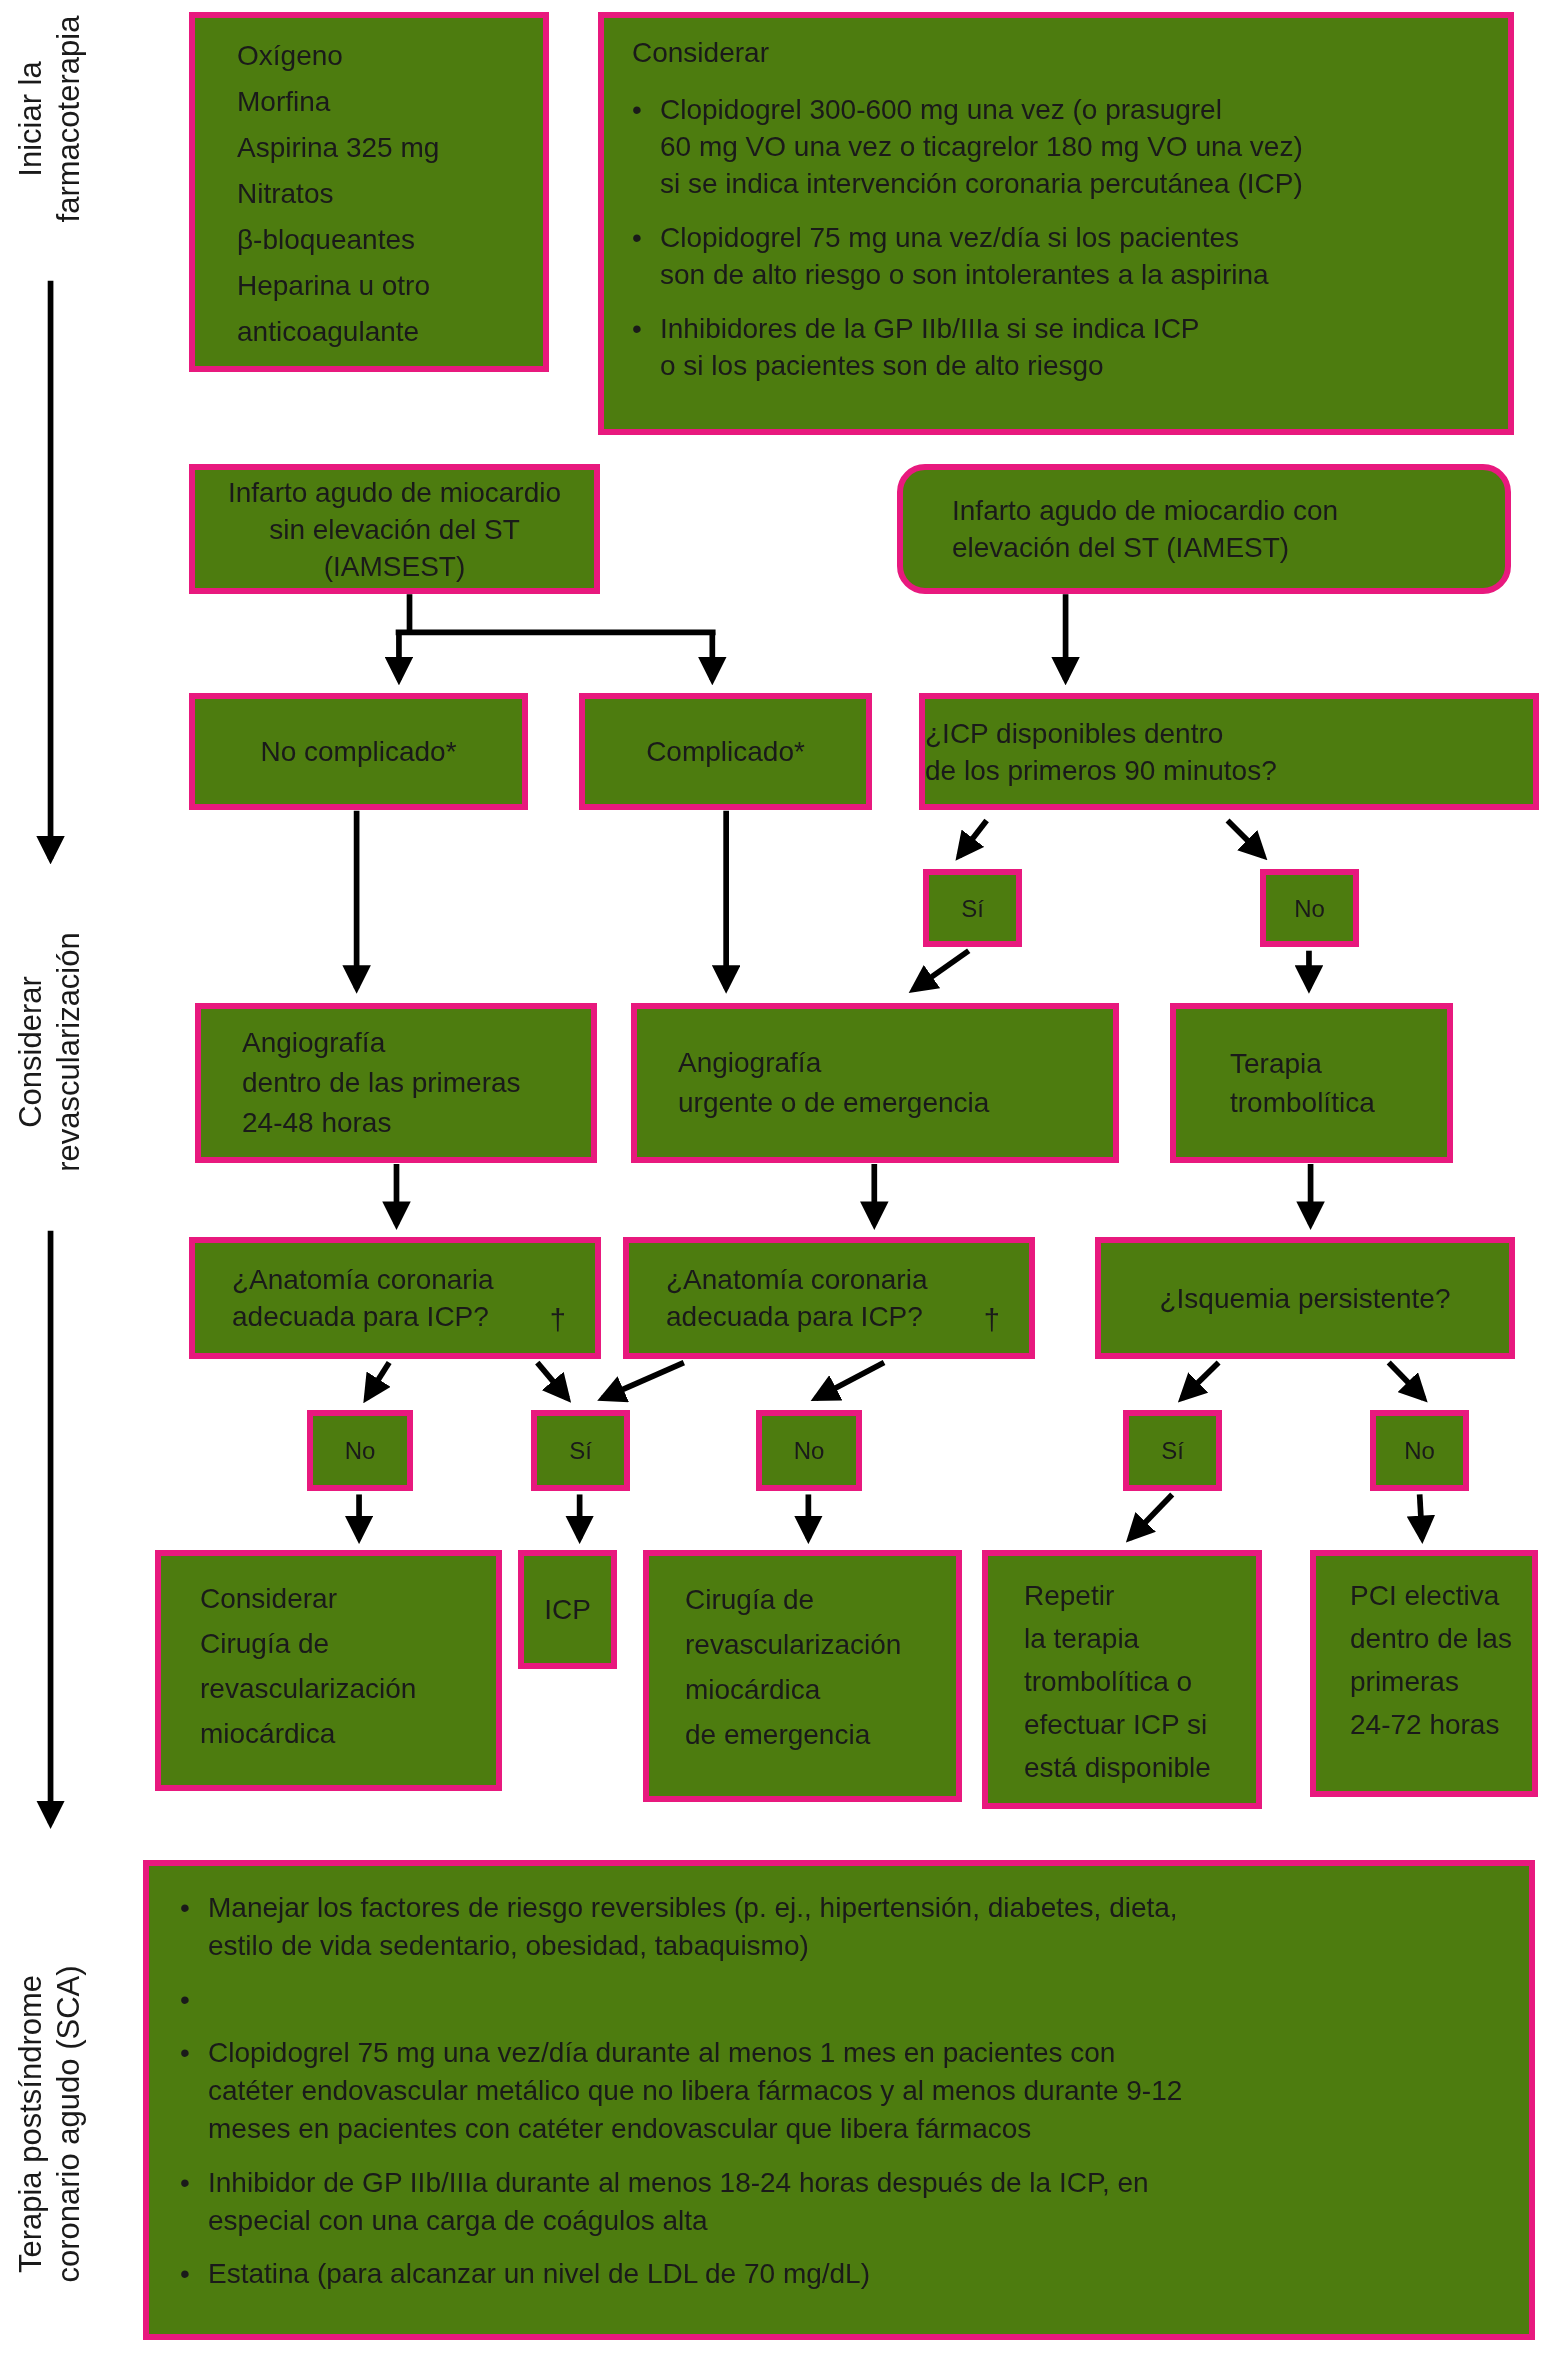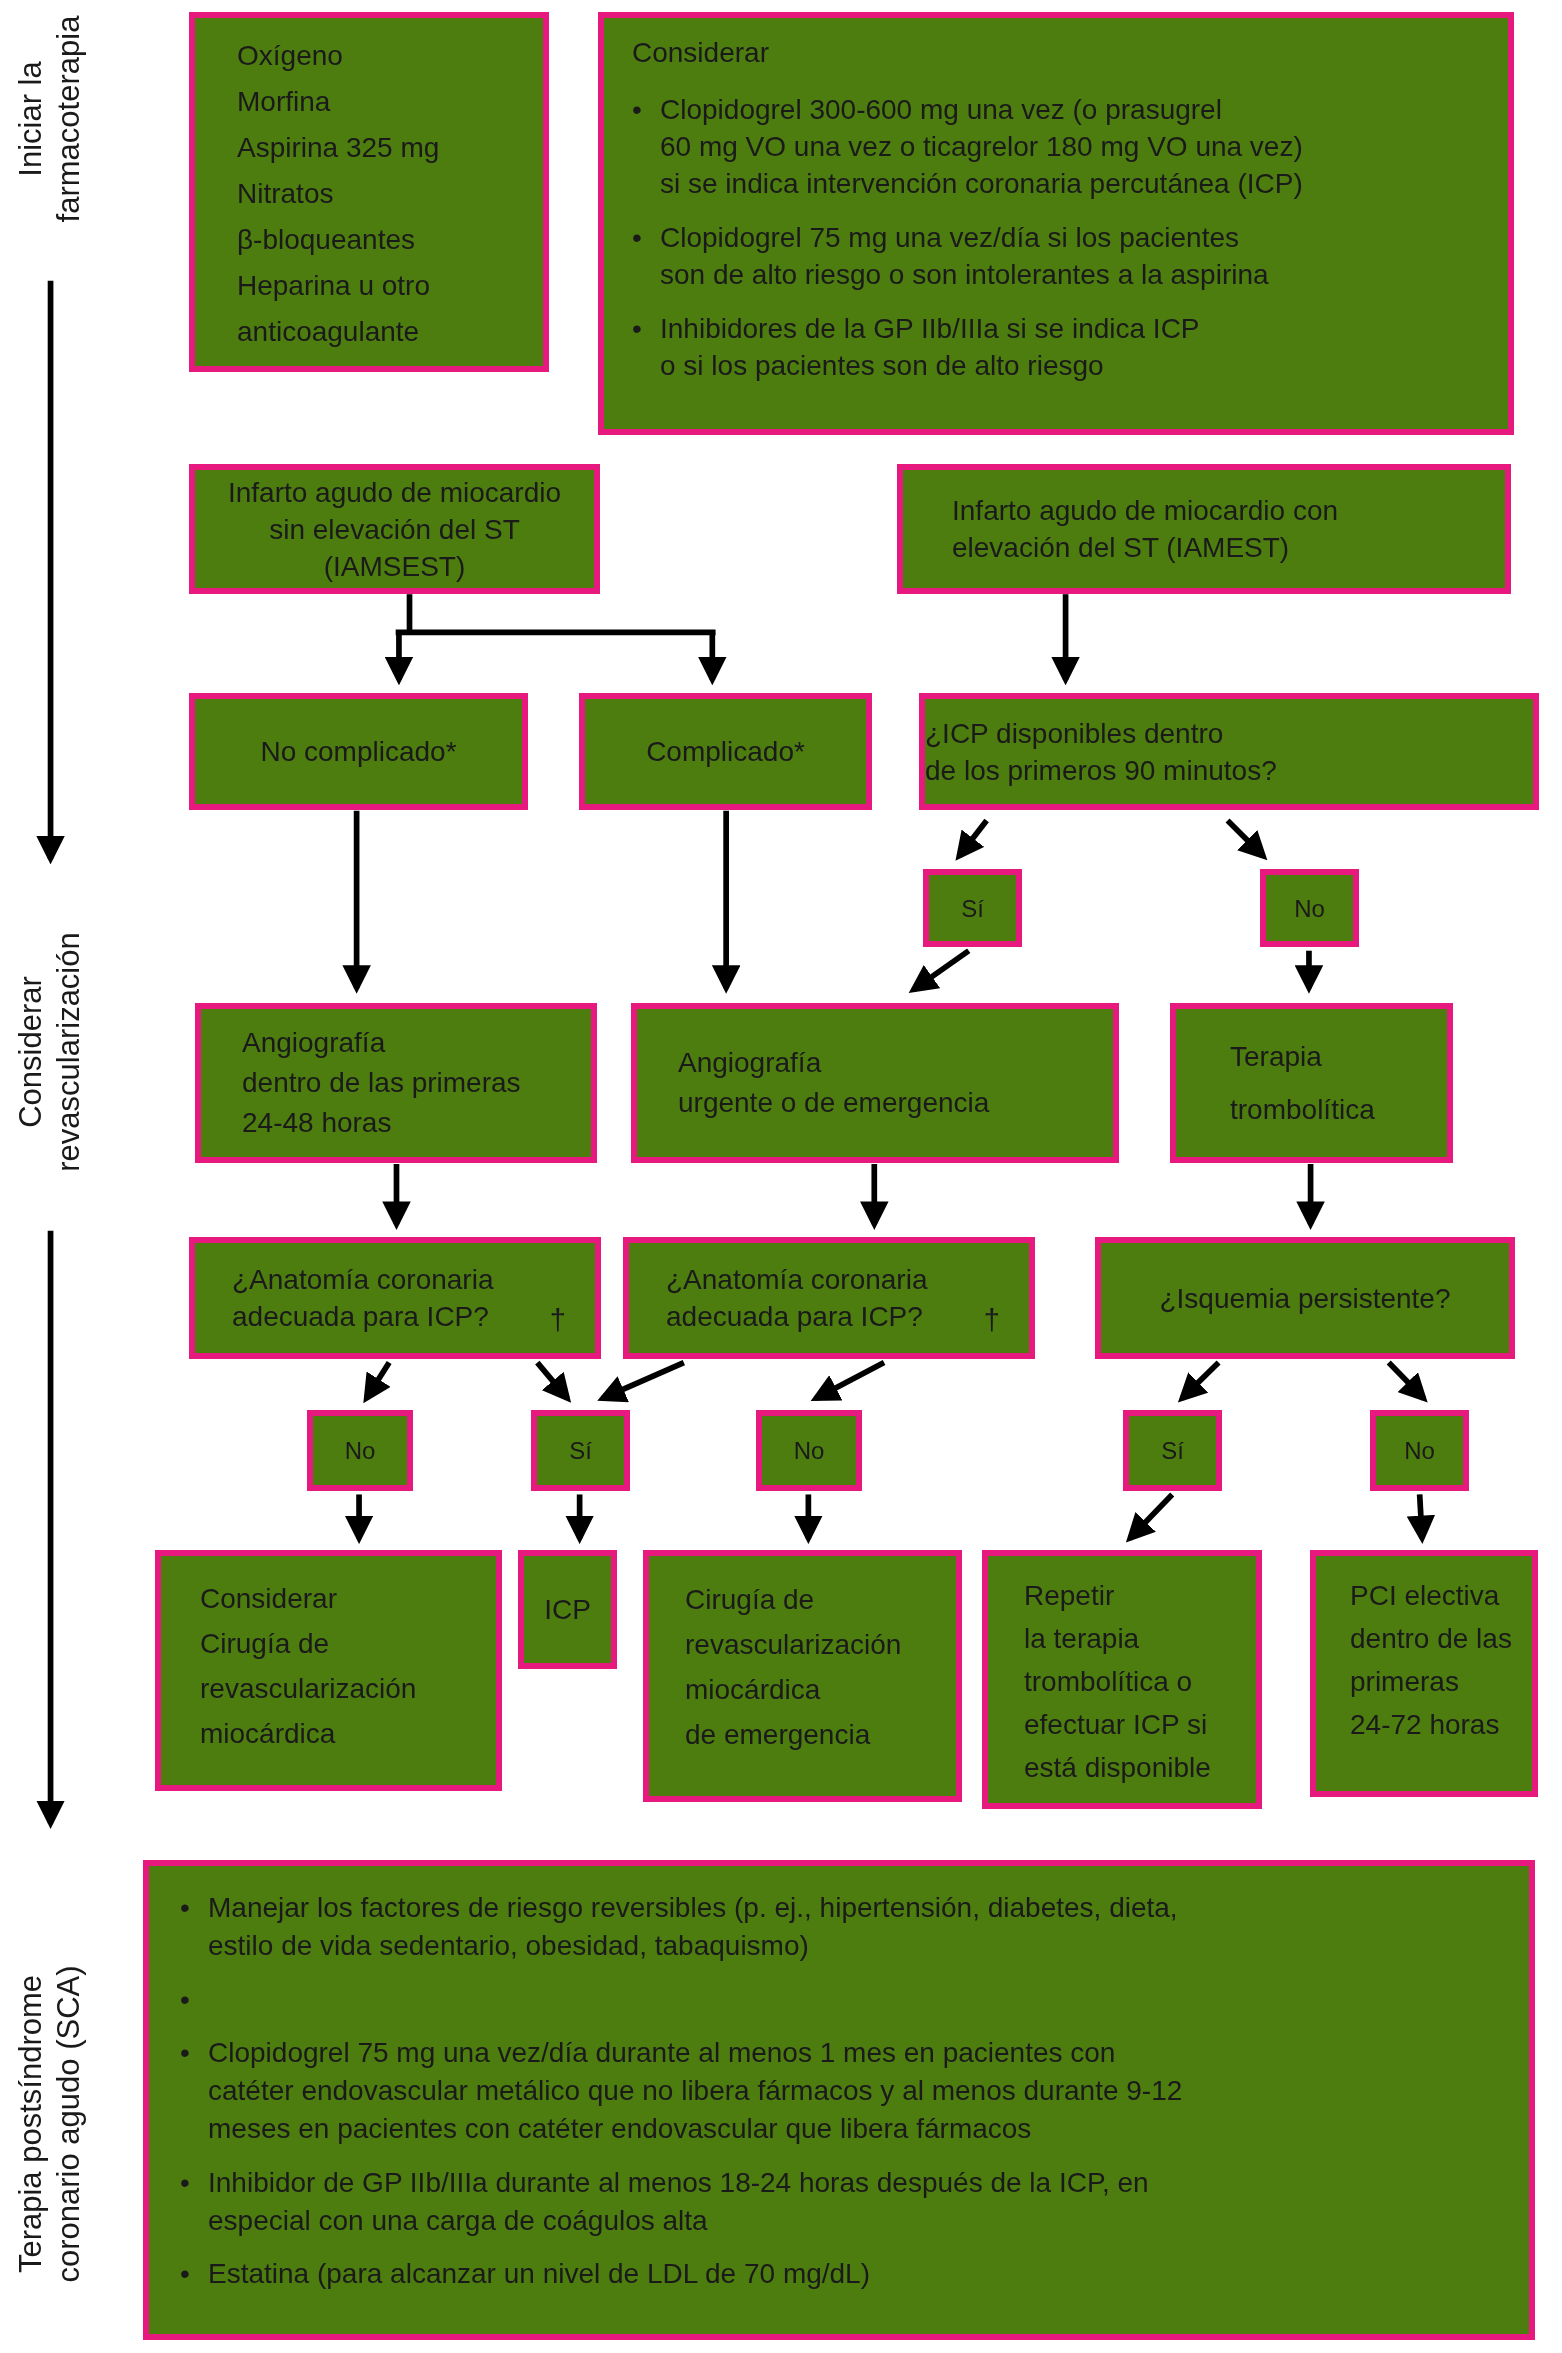--- a/index.html
+++ b/index.html
@@ -41,30 +41,30 @@
   #lbl-revasc  { left:50px;  top:1052px; width:383px; }
   #lbl-postacs { left:50px;  top:2124px; width:496px; }
 
   
   #initial-drugs { left:189px; top:12.2px;  width:360px; height:360px; padding:14.6px 11.4px 8.1px 42px; line-height:46px; }
   #consider      { left:598px; top:12.2px;  width:916px; height:423px; padding:16.3px 13px 8.1px 28px; display:block; }
   #consider .title { margin-bottom:19.5px; }
   .bullet-item { display:flex; margin-bottom:17px; }
   .bullet-mark { width:28px; flex:0 0 28px; }
   #iamsest  { left:189px;  top:464px; width:411px; height:130px; }
-  #iamest   { left:897px; top:464px; width:614px; height:130px; padding-left:49px; }
+  #iamest   { left:897px; top:464px; width:614px; height:130px; padding-left:49px;border-radius:28px; }
   #no-complicado { left:189px; top:693px; width:339px; height:117px; }
   #complicado    { left:579px; top:693px; width:293px; height:117px; }
   #icp-90        { left:919px; top:693px; width:620px; height:117px; }
   .mini { font-size:24px; }
   #si-icp  { left:923px; top:869px; width:99px; height:78px; }
   #no-icp  { left:1260px; top:869px; width:99px; height:78px; }
   #angio-24-48   { left:195px;  top:1003px; width:402px; height:160px; padding-left:41px; line-height:40px; }
   #angio-urgente { left:631px;  top:1003px; width:488px; height:160px; padding-left:41px; line-height:40px; }
-  #trombolitica  { left:1170px; top:1003px; width:283px; height:160px; padding-left:54px; line-height:53px; }
+  #trombolitica  { left:1170px; top:1003px; width:283px; height:160px; padding-left:54px; line-height:39px; }
   #anatomia-1 { left:189px;  top:1237px; width:412px; height:122px; padding-left:37px; }
   #anatomia-2 { left:623px;  top:1237px; width:412px; height:122px; padding-left:37px; }
   #isquemia   { left:1095px; top:1237px; width:420px; height:122px; }
   .dagger { position:absolute; right:29px; top:59px; font-size:29px; }
   #no-anat1    { left:307px;  top:1410px; width:106px; height:81px; }
   #si-icp-proc { left:531px;  top:1410px; width:99px; height:81px; }
   #no-anat2    { left:756px;  top:1410px; width:106px; height:81px; }
   #si-isquemia { left:1123px; top:1410px; width:99px; height:81px; }
   #no-isquemia { left:1370px; top:1410px; width:99px; height:81px; }
   #considerar-cirugia  { left:155px;  top:1550px; width:347px; height:241px; padding:19.5px 6.5px 6.5px 39px; line-height:45px; }

